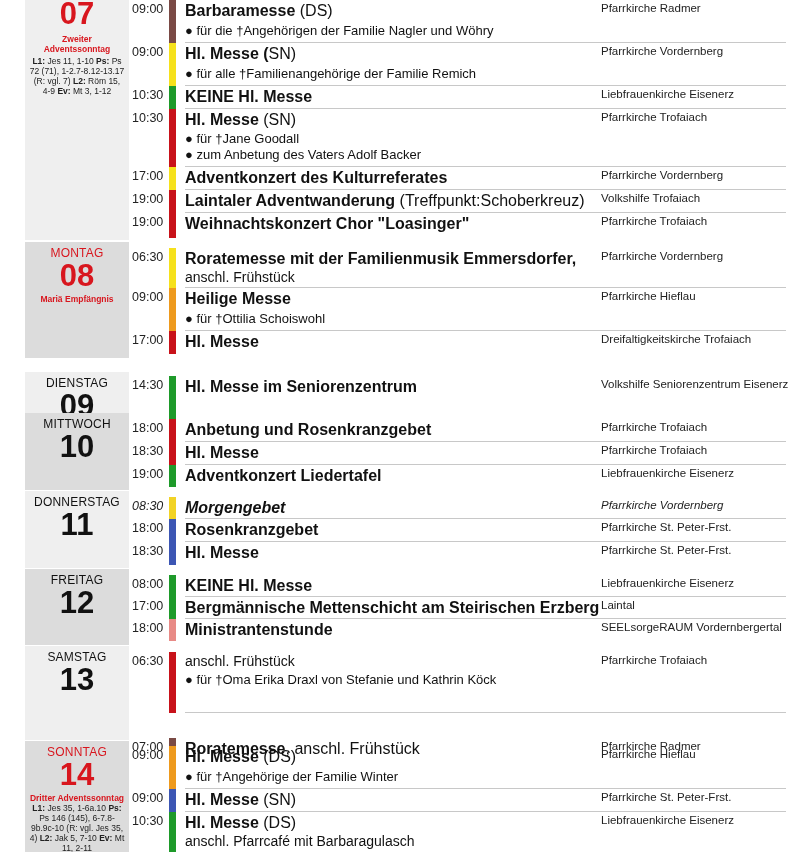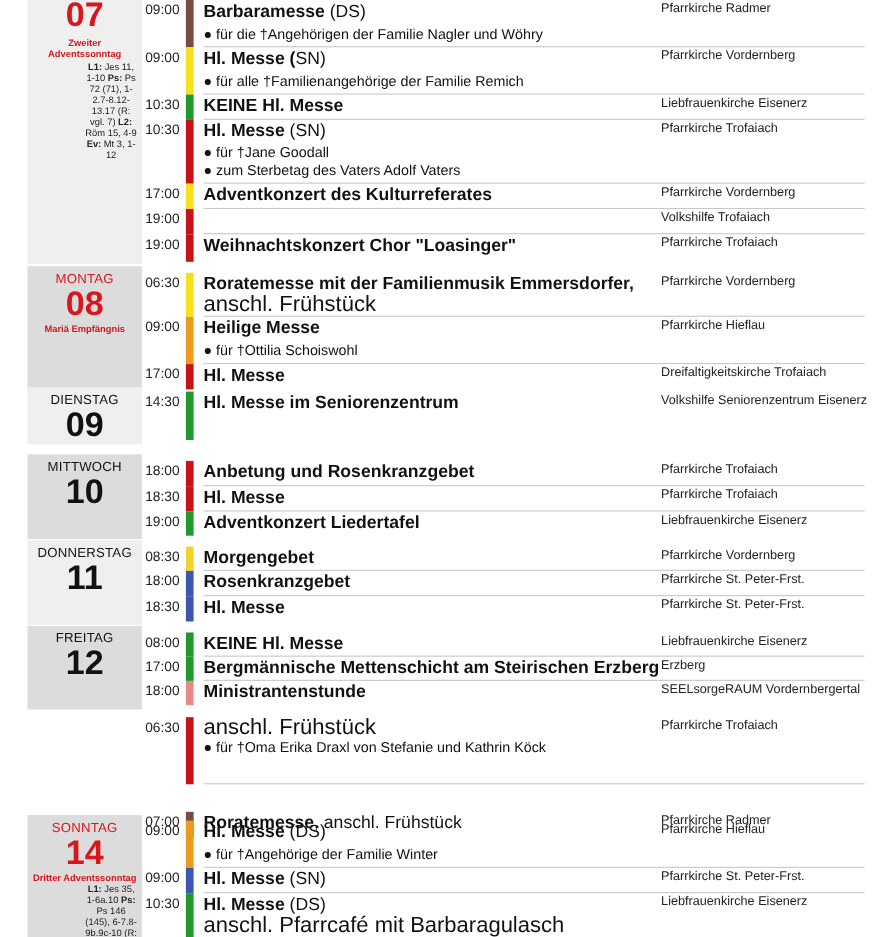--- a/index.html
+++ b/index.html
@@ -6,29 +6,29 @@
   body { width:794px; height:852px; overflow:hidden; position:relative;
          font-family:"Liberation Sans", sans-serif; color:#111; }
   .day { position:absolute; left:25px; width:761px; }
   .daycol { position:absolute; left:0; top:0; bottom:0; width:104px; text-align:center; }
   .daycol.light { background:#efefef; }
   .daycol.dark { background:#dcdcdc; }
   .wd { font-size:12px; margin-top:4px; letter-spacing:0.2px; }
   .wd.red, .num.red, .feast { color:#d8161e; }
   .num { font-size:31px; font-weight:bold; line-height:32px; }
   .feast { font-size:8.5px; font-weight:bold; line-height:10px;text-align:center; }
-  .readings { font-size:8.5px; line-height:10px; color:#222; padding:0 4px;margin-left:48px; }
+  .readings { font-size:8.5px; line-height:10px; color:#222; padding:0 4px; }
   .readings b { font-weight:bold; }
   .ev { position:absolute; left:104px; right:0; }
   .ev .time { position:absolute; left:3px; top:2px; font-size:12.5px; color:#222; }
   .ev .bar { position:absolute; left:40px; top:0; bottom:0; width:7px; }
   .ev .content { position:absolute; left:56px; top:1px; right:190px; }
   .ev .title { font-size:16px; line-height:20px; white-space:nowrap; }
   .ev .title b { font-weight:bold; }
-  .ev .sub { font-size:20px; line-height:17px; }
+  .ev .sub { font-size:14px; line-height:17px; }
   .ev .intent { font-size:13px; line-height:16px; margin-top:2px; }
   .ev .loc { position:absolute; left:472px; top:1px; width:190px; font-size:11.5px; line-height:14px; color:#222; }
   .ev .sep { position:absolute; left:56px; right:0; bottom:0; height:1px; background:#c8c8c8; }
 </style>
 </head>
 <body>
 
 <div class="day" style="top:-30px;height:270px;">
   <div class="daycol light">
     <div class="num red" style="margin-top:28px;">07</div>
@@ -67,39 +67,42 @@
     <span class="loc">Liebfrauenkirche Eisenerz</span>
     <span class="sep"></span>
   </div>
 
   <div class="ev" style="top:139px;height:58px;">
     <span class="time">10:30</span>
     <span class="bar" style="background:#c8121a;"></span>
     <div class="content">
         <div class="title"><b>Hl. Messe</b><span> (SN)</span></div>
     <div class="intent" style="margin-top:1px;">● <span>für †Jane Goodall</span></div>
-    <div class="intent" style="margin-top:0;">● <span>zum Sterbetag des Vaters Adolf Vaters</span></div>
+    <div class="intent" style="margin-top:0;">● <span>zum Anbetung des Vaters Adolf Backer</span></div>
       </div>
     <span class="loc">Pfarrkirche Trofaiach</span>
     <span class="sep"></span>
   </div>
 
   <div class="ev" style="top:197px;height:23px;">
     <span class="time">17:00</span>
     <span class="bar" style="background:#f6e11c;"></span>
     <div class="content">
         <div class="title"><b>Adventkonzert des Kulturreferates</b></div>
       </div>
     <span class="loc">Pfarrkirche Vordernberg</span>
     <span class="sep"></span>
   </div>
 
   <div class="ev" style="top:220px;height:23px;">
     <span class="time">19:00</span>
     <span class="bar" style="background:#c8121a;"></span>
+    <div class="content">
+        <div class="title"><b>Laintaler Adventwanderung</b><span> (Treffpunkt:Schoberkreuz)</span></div>
+      </div>
     <span class="loc">Volkshilfe Trofaiach</span>
     <span class="sep"></span>
   </div>
 
   <div class="ev" style="top:243px;height:25px;">
     <span class="time">19:00</span>
     <span class="bar" style="background:#c8121a;"></span>
     <div class="content">
         <div class="title"><b>Weihnachtskonzert Chor "Loasinger"</b></div>
       </div>
@@ -136,21 +139,21 @@
   <div class="ev" style="top:89px;height:23px;">
     <span class="time">17:00</span>
     <span class="bar" style="background:#c8121a;"></span>
     <div class="content">
         <div class="title"><b>Hl. Messe</b></div>
       </div>
     <span class="loc">Dreifaltigkeitskirche Trofaiach</span>
   </div>
 </div>
 
-<div class="day" style="top:352px;height:52px;">
+<div class="day" style="top:372px;height:52px;">
   <div class="daycol light">
     <div class="wd">DIENSTAG</div>
     <div class="num">09</div>
   </div>
   <div class="ev" style="top:4px;height:44px;">
     <span class="time">14:30</span>
     <span class="bar" style="background:#1e9a2a;"></span>
     <div class="content">
         <div class="title"><b>Hl. Messe im Seniorenzentrum</b></div>
       </div>
@@ -189,21 +192,21 @@
       </div>
     <span class="loc">Liebfrauenkirche Eisenerz</span>
   </div>
 </div>
 
 <div class="day" style="top:491px;height:77px;">
   <div class="daycol light">
     <div class="wd">DONNERSTAG</div>
     <div class="num">11</div>
   </div>
-  <div class="ev" style="top:6px;height:22px;">
+  <div class="ev" style="top:6px;height:22px;font-style:italic;">
     <span class="time">08:30</span>
     <span class="bar" style="background:#f2d326;"></span>
     <div class="content">
         <div class="title"><b>Morgengebet</b></div>
       </div>
     <span class="loc">Pfarrkirche Vordernberg</span>
     <span class="sep"></span>
   </div>
   <div class="ev" style="top:28px;height:23px;">
     <span class="time">18:00</span>
@@ -237,34 +240,38 @@
       </div>
     <span class="loc">Liebfrauenkirche Eisenerz</span>
     <span class="sep"></span>
   </div>
   <div class="ev" style="top:28px;height:22px;">
     <span class="time">17:00</span>
     <span class="bar" style="background:#1e9a2a;"></span>
     <div class="content">
         <div class="title"><b>Bergmännische Mettenschicht am Steirischen Erzberg</b></div>
       </div>
-    <span class="loc">Erzberg</span>
+    <span class="loc">Laintal</span>
     <span class="sep"></span>
   </div>
   <div class="ev" style="top:50px;height:22px;">
     <span class="time">18:00</span>
     <span class="bar" style="background:#e88a86;"></span>
     <div class="content">
         <div class="title"><b>Ministrantenstunde</b></div>
       </div>
     <span class="loc">SEELsorgeRAUM Vordernbergertal</span>
   </div>
 </div>
 
 <div class="day" style="top:646px;height:94px;">
+  <div class="daycol light">
+    <div class="wd">SAMSTAG</div>
+    <div class="num">13</div>
+  </div>
   <div class="ev" style="top:6px;height:61px;">
     <span class="time">06:30</span>
     <span class="bar" style="background:#c8121a;"></span>
     <div class="content">
     <div class="sub">anschl. Frühstück</div>
     <div class="intent">● <span>für †Oma Erika Draxl von Stefanie und Kathrin Köck</span></div>
       </div>
     <span class="loc">Pfarrkirche Trofaiach</span>
     <span class="sep"></span>
   </div>

